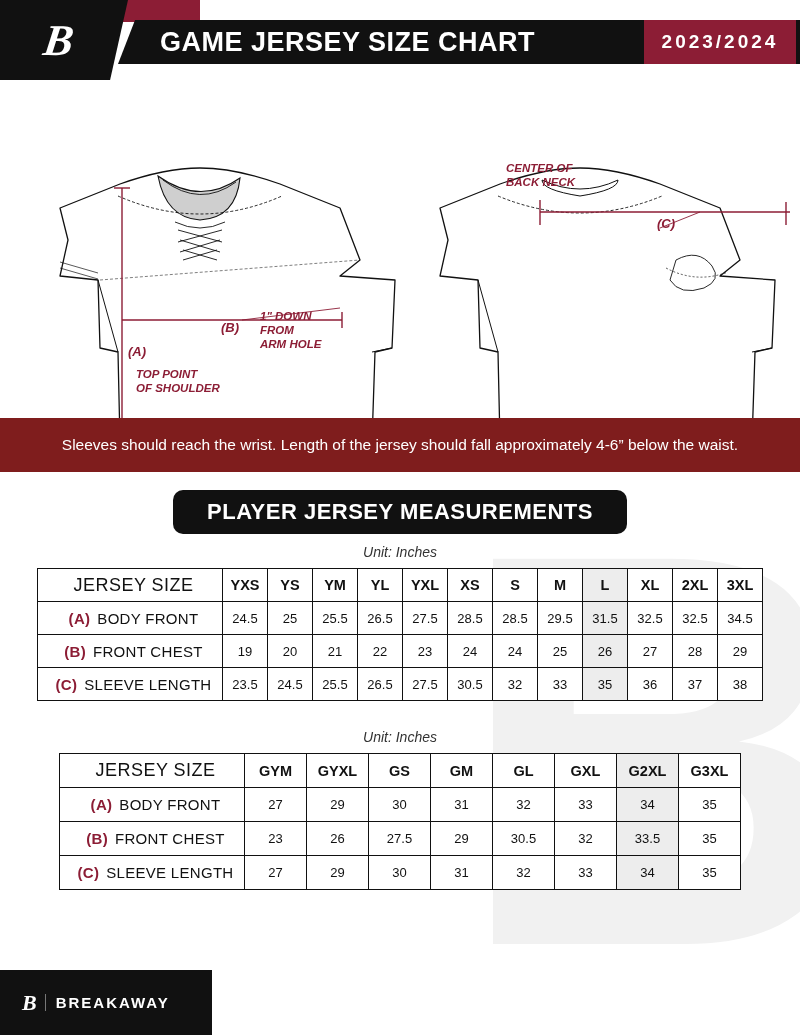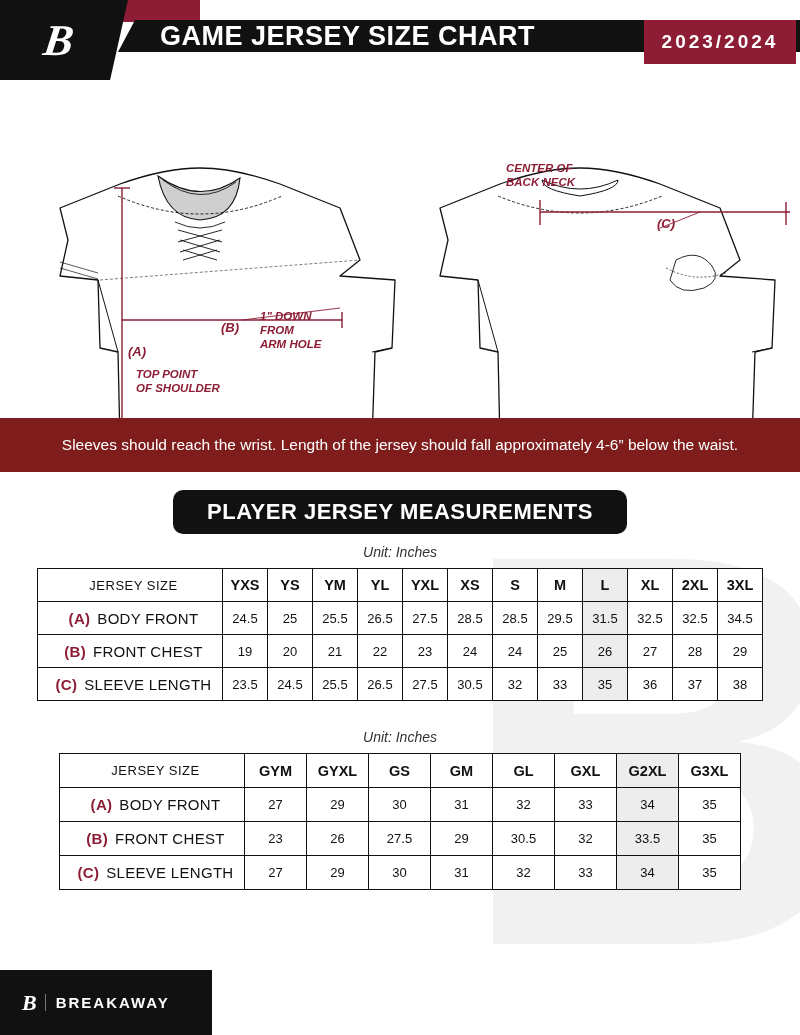--- a/index.html
+++ b/index.html
@@ -56,21 +56,21 @@
     font-size: 44px;
     font-weight: bold;
     font-style: italic;
     font-family: "Liberation Serif", serif;
     transform: translateX(-6px) skewX(-8deg);
     letter-spacing: -2px;
   }
   .title-bar {
     position: absolute;
     left: 118px; top: 20px;
-    right: 0; height: 32px;
+    right: 0; height: 44px;
     background: #111111;
     display: flex;
     align-items: center;
     clip-path: polygon(2.5% 0, 100% 0, 100% 100%, 0 100%);
   }
   .title-text {
     color: #ffffff;
     font-size: 27px;
     font-weight: bold;
     letter-spacing: 0.5px;
@@ -160,21 +160,21 @@
     font-size: 15px;
     letter-spacing: 0.3px;
   }
   .rowlabel .tag {
     color: #8c1d35;
     font-weight: bold;
     margin-right: 7px;
   }
   .hdr-size {
     text-align: center;
-    font-size: 13px;
+    font-size: 18px;
     letter-spacing: 0.5px;
   }
   .sizecol { font-weight: bold; font-size: 14.5px; width: 45px; }
   .player-table td.datacell { width: 45px; }
   .hl { background: #ededed; }
 
   .goalie-table td, .goalie-table th { height: 34px; }
   .goalie-table .sizecol { width: 62px; font-size: 14.5px; }
   .goalie-table td.datacell { width: 62px; }
 

